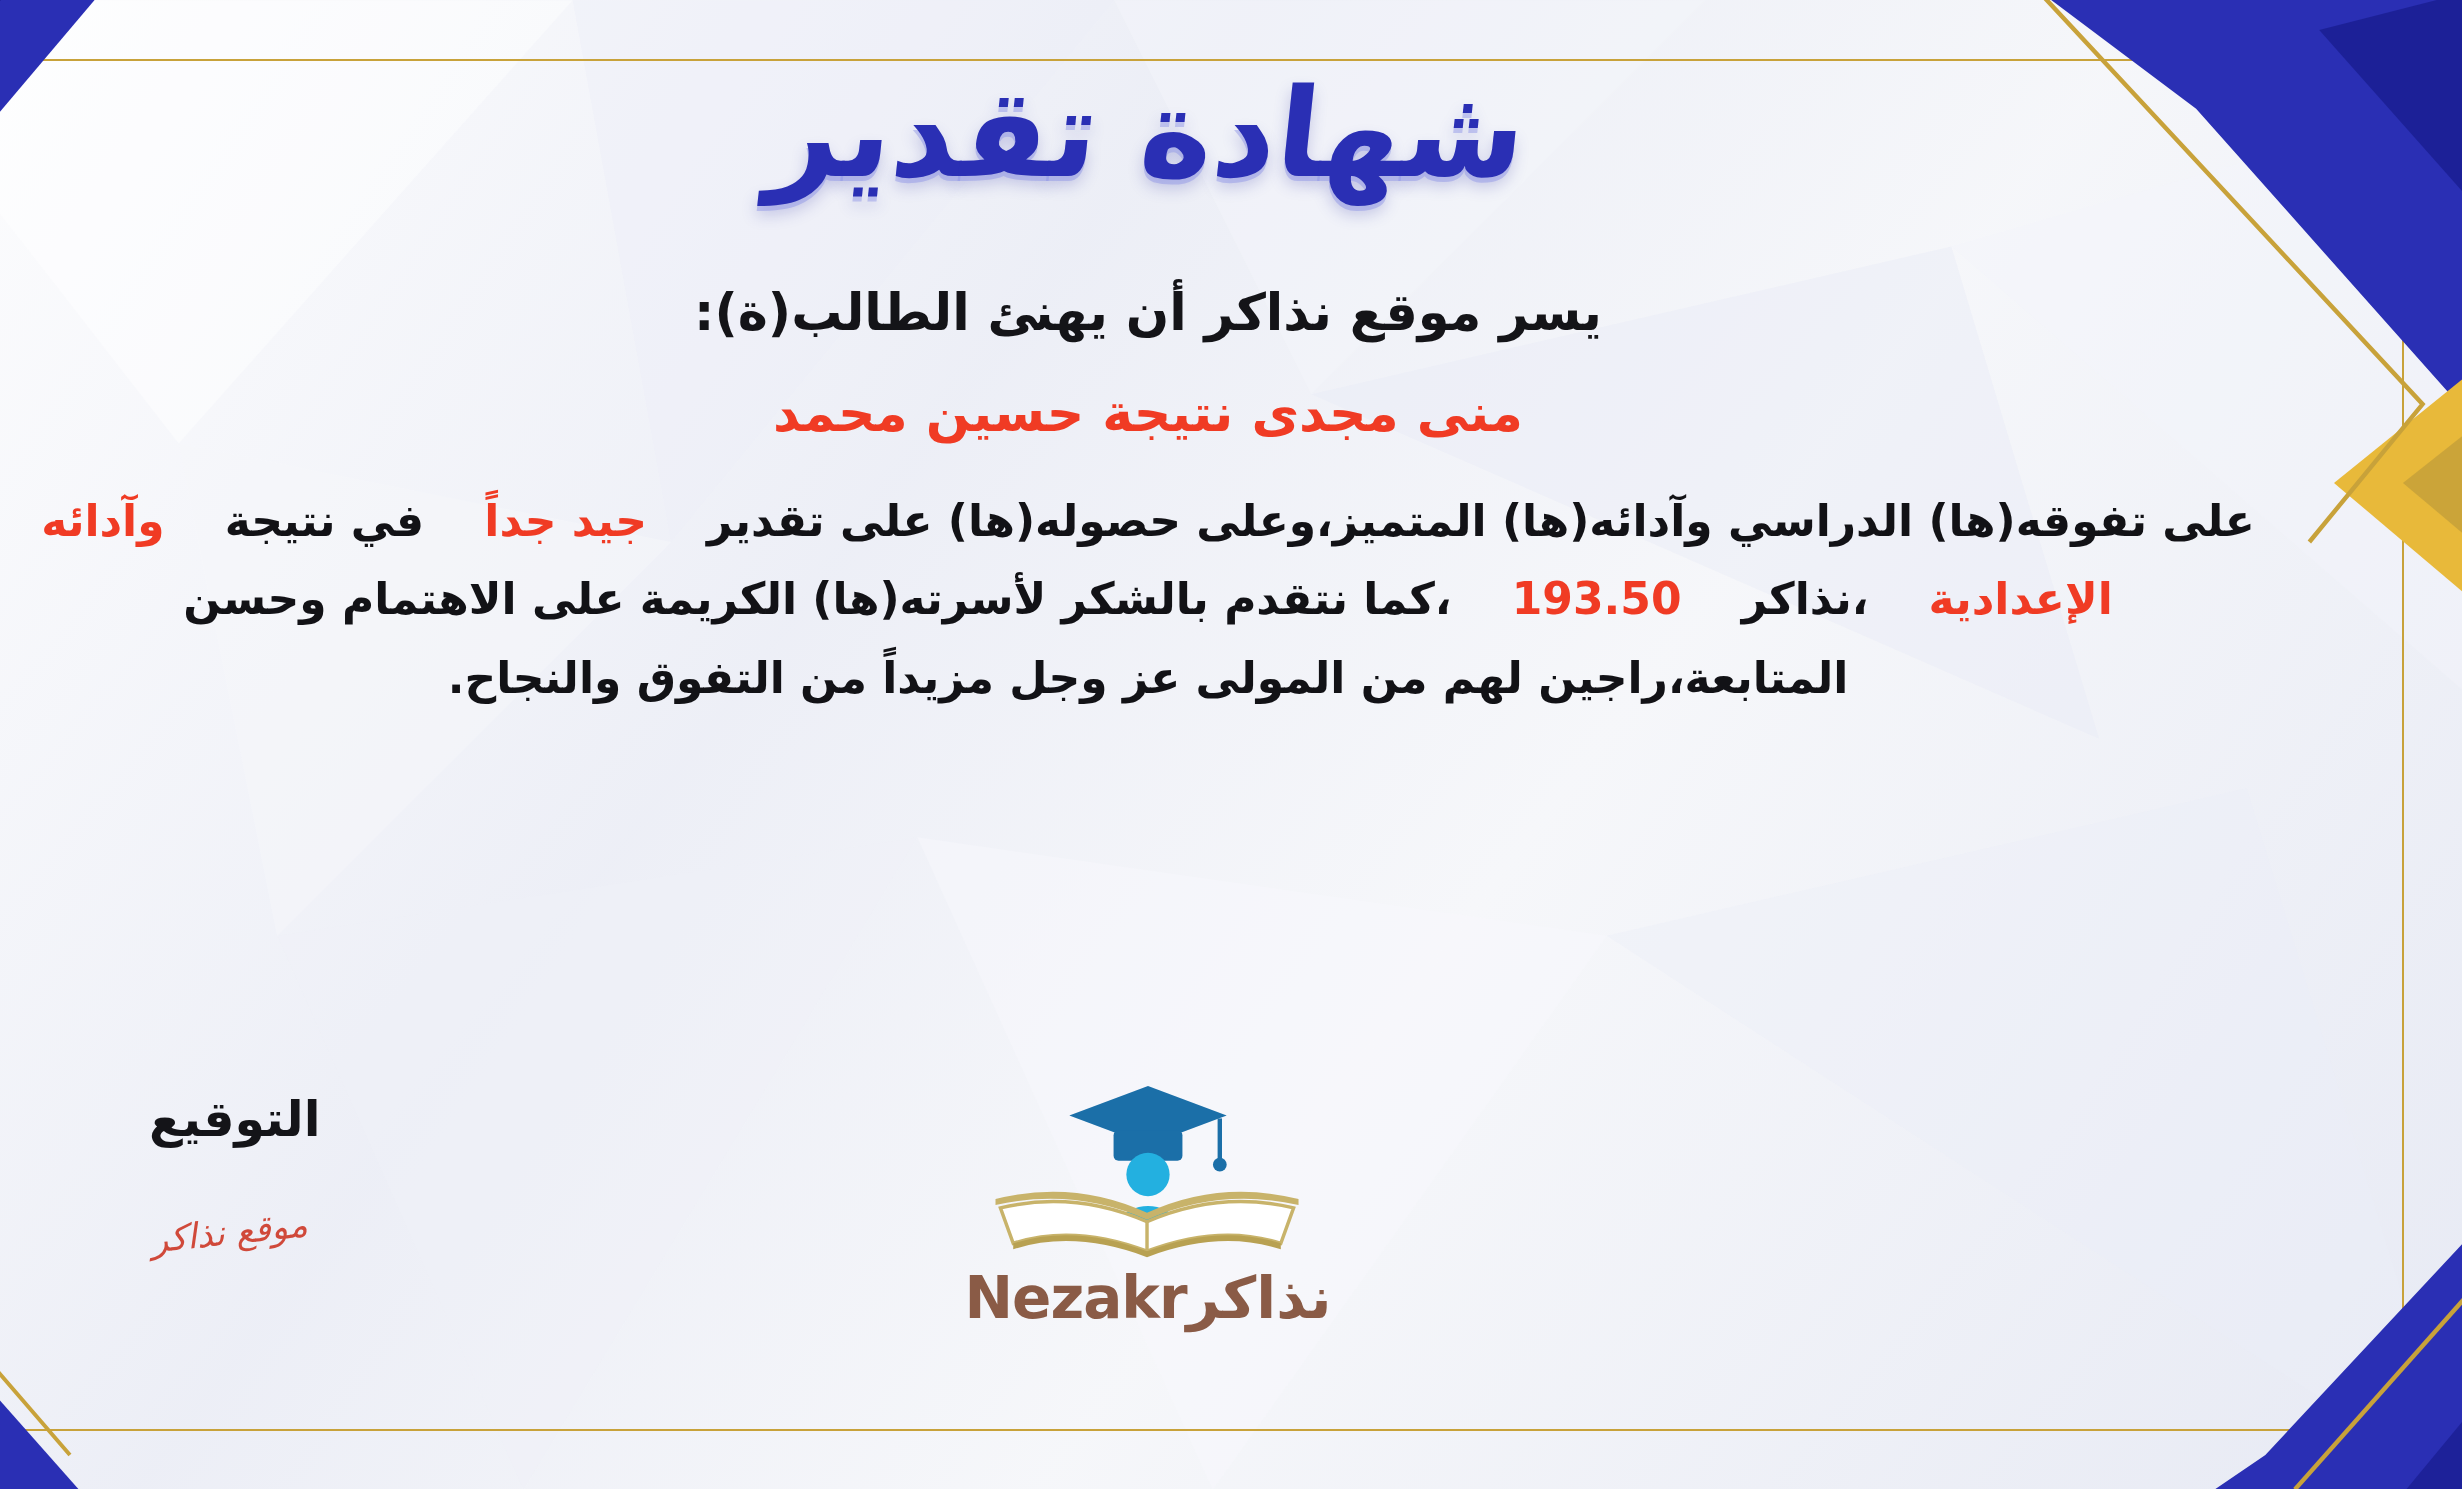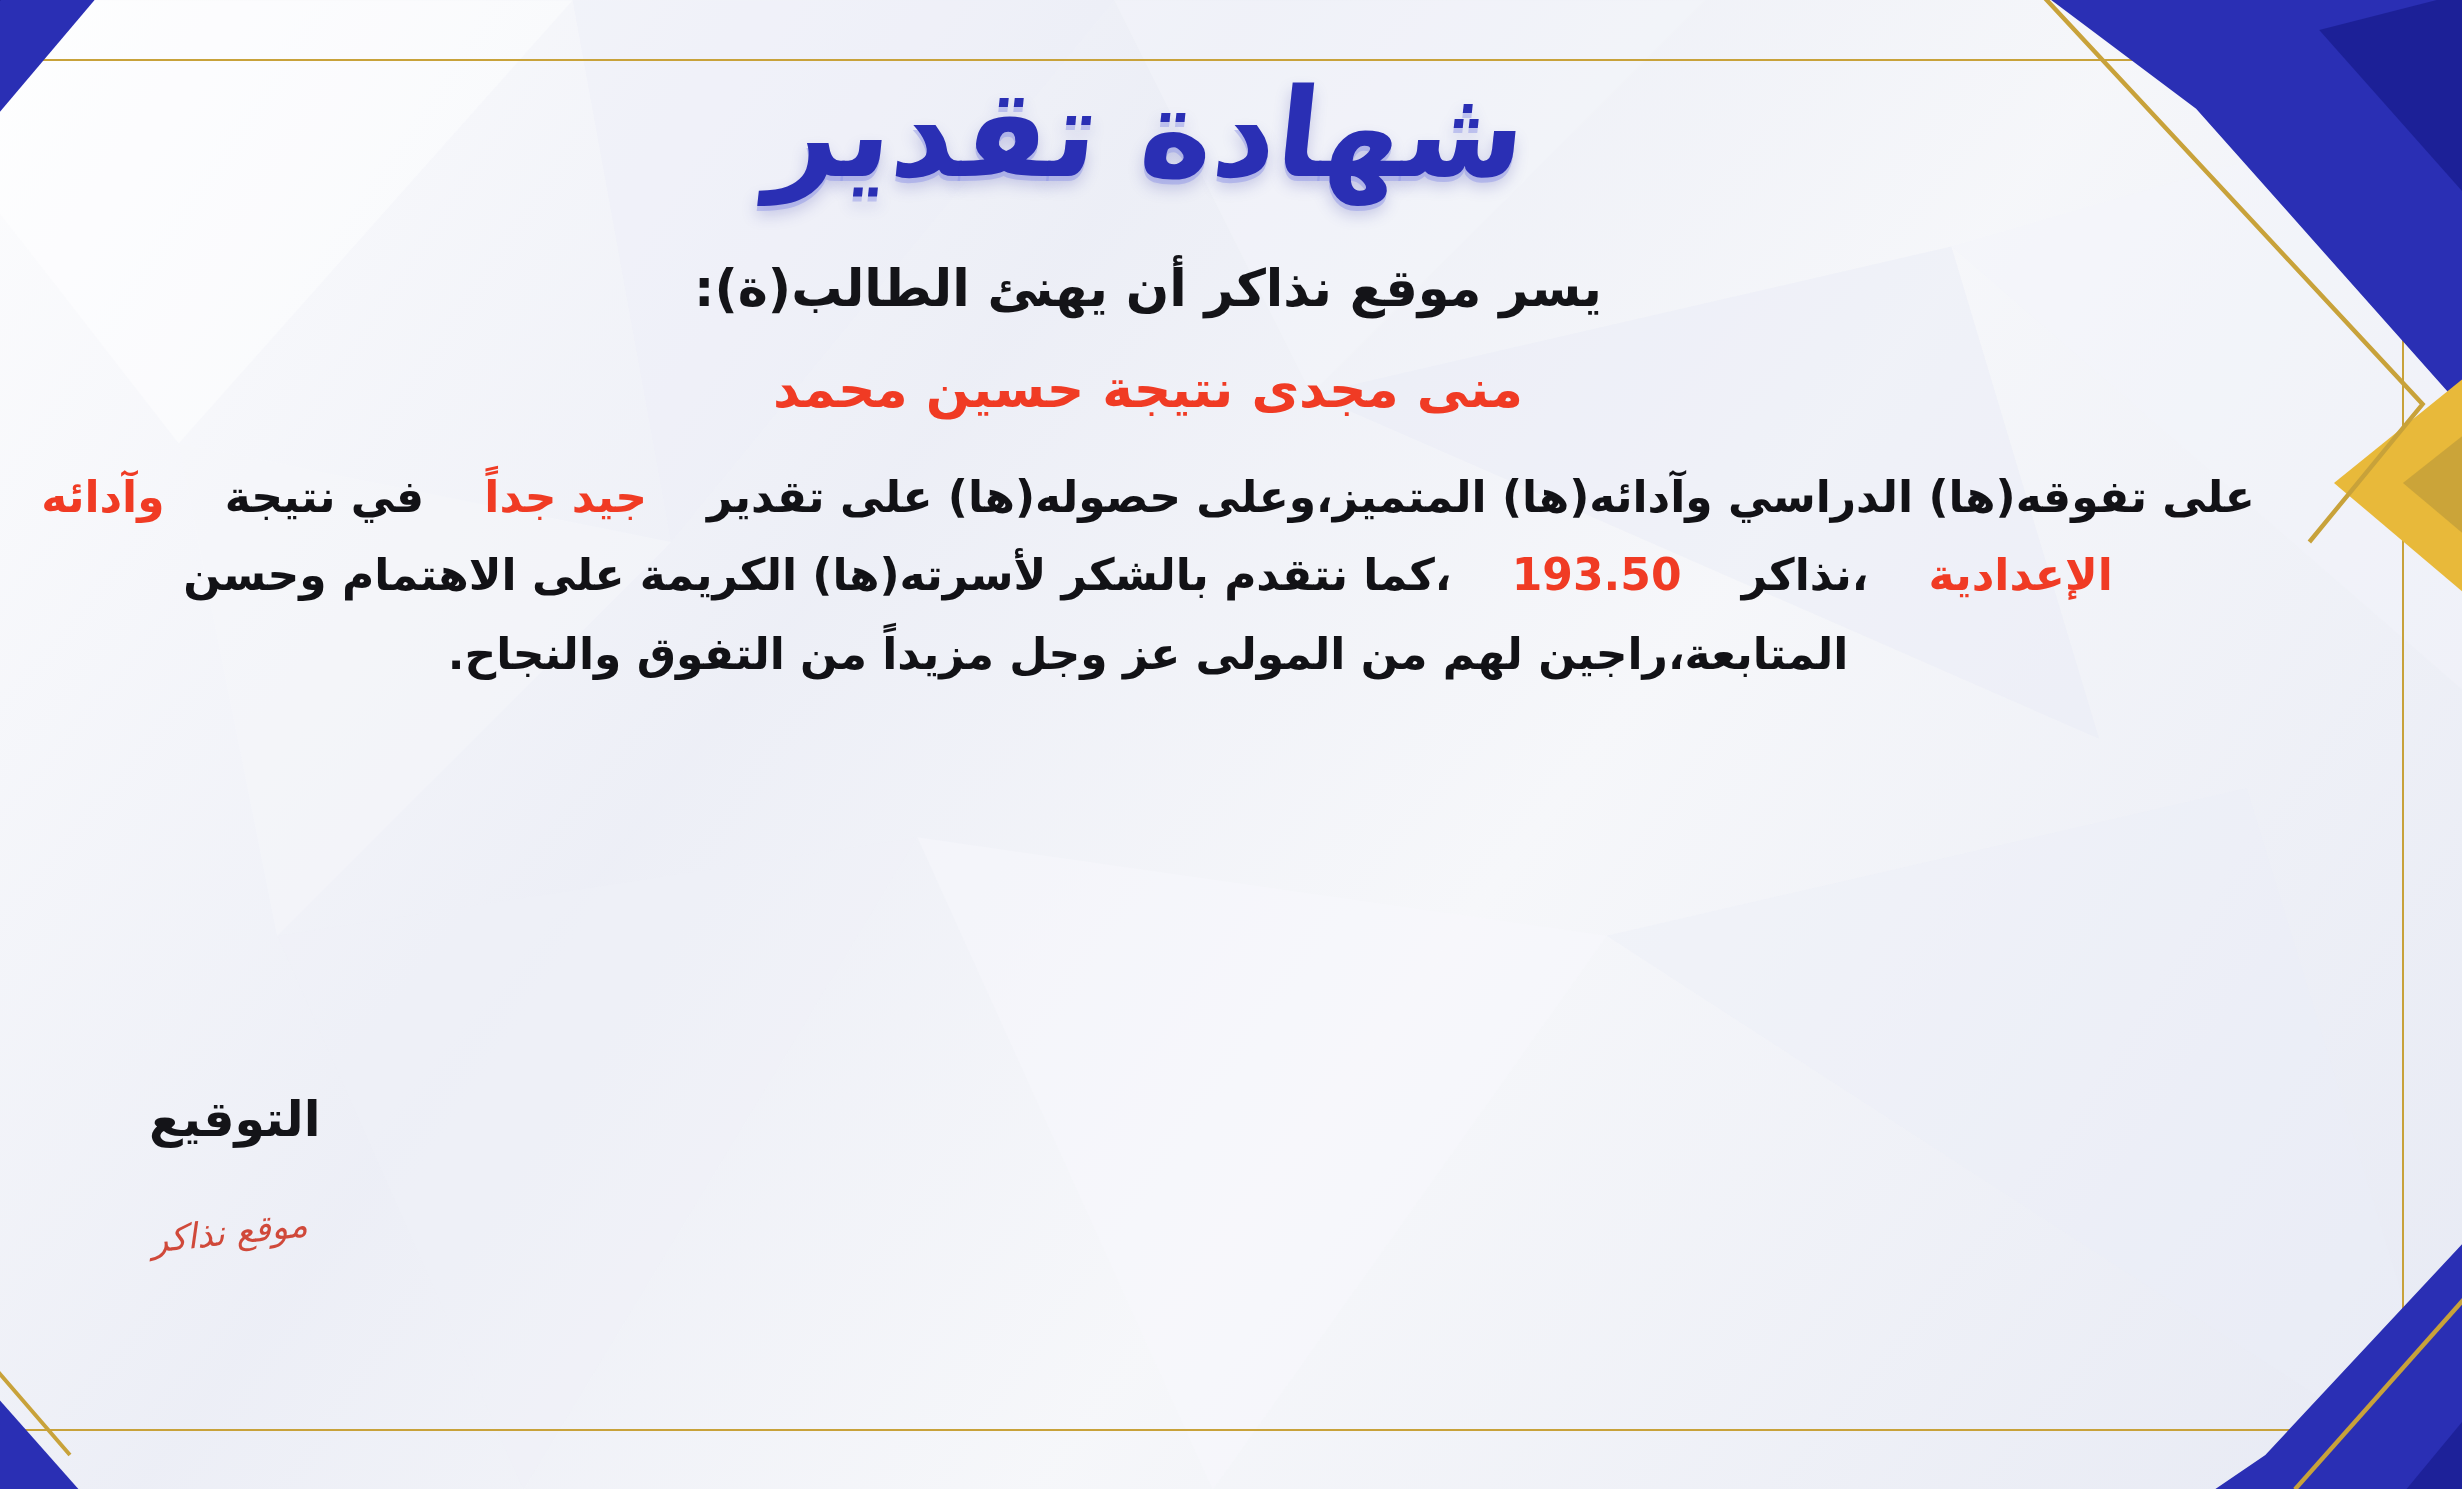--- a/index.html
+++ b/index.html
@@ -77,21 +77,21 @@
     letter-spacing: -3px;
     line-height: 1.05;
     text-shadow:
       0 4.9px 0 rgba(140,146,230,0.45),
       0 8.9px 14.8px rgba(60,64,170,0.25);
     transform: skewX(-6deg);
   }
 
   .body-block {
     width: 2246px;
-    margin-top: 54px;
+    margin-top: 78px;
     text-align: center;
     color: #111114;
   }
 
   .line-greeting {
     font-size: 51px;
     font-weight: 600;
     line-height: 1.45;
     color: #141418;
   }
@@ -261,18 +261,38 @@
 
     </div>
 
     <div class="footer">
 
       <div class="signature-area">
         <div class="signature-label">التوقيع</div>
         <div class="signature-script">موقع نذاكر</div>
       </div>
 
+      <div class="logo-area">
+        <div>
+          <svg class="logo-mark" width="364" height="197" viewBox="0 0 740 400" xmlns="http://www.w3.org/2000/svg">
+
+            <polygon points="370,20 530,80 370,140 210,80" fill="#1b6fa8"></polygon>
+            <rect x="300" y="110" width="140" height="62" rx="10" fill="#1b6fa8"></rect>
+            <line x1="516" y1="86" x2="516" y2="170" stroke="#1b6fa8" stroke-width="9"></line>
+            <circle cx="516" cy="180" r="14" fill="#1b6fa8"></circle>
+
+            <circle cx="370" cy="200" r="44" fill="#23b0e0"></circle>
+            <path d="M296,300 Q370,228 444,300 Z" fill="#23b0e0"></path>
+
+            <path d="M60,250 Q220,210 368,278 Q516,210 676,250 L676,262 Q516,226 368,292 Q220,226 60,262 Z" fill="#c8b36a"></path>
+            <path d="M70,268 Q220,232 368,296 Q516,232 666,268 L640,340 Q516,300 368,356 Q220,300 96,340 Z" fill="#ffffff" stroke="#c8b36a" stroke-width="7"></path>
+            <path d="M368,296 L368,356" stroke="#c8b36a" stroke-width="7"></path>
+            <path d="M96,340 Q220,300 368,356 Q516,300 640,340 L640,352 Q516,312 368,368 Q220,312 96,352 Z" fill="#b8a152"></path>
+          </svg>
+        </div>
+        <div class="logo-text">نذاكرNezakr</div>
+      </div>
 
     </div>
 
   </div>
 </div>
 
 
 </body></html>

